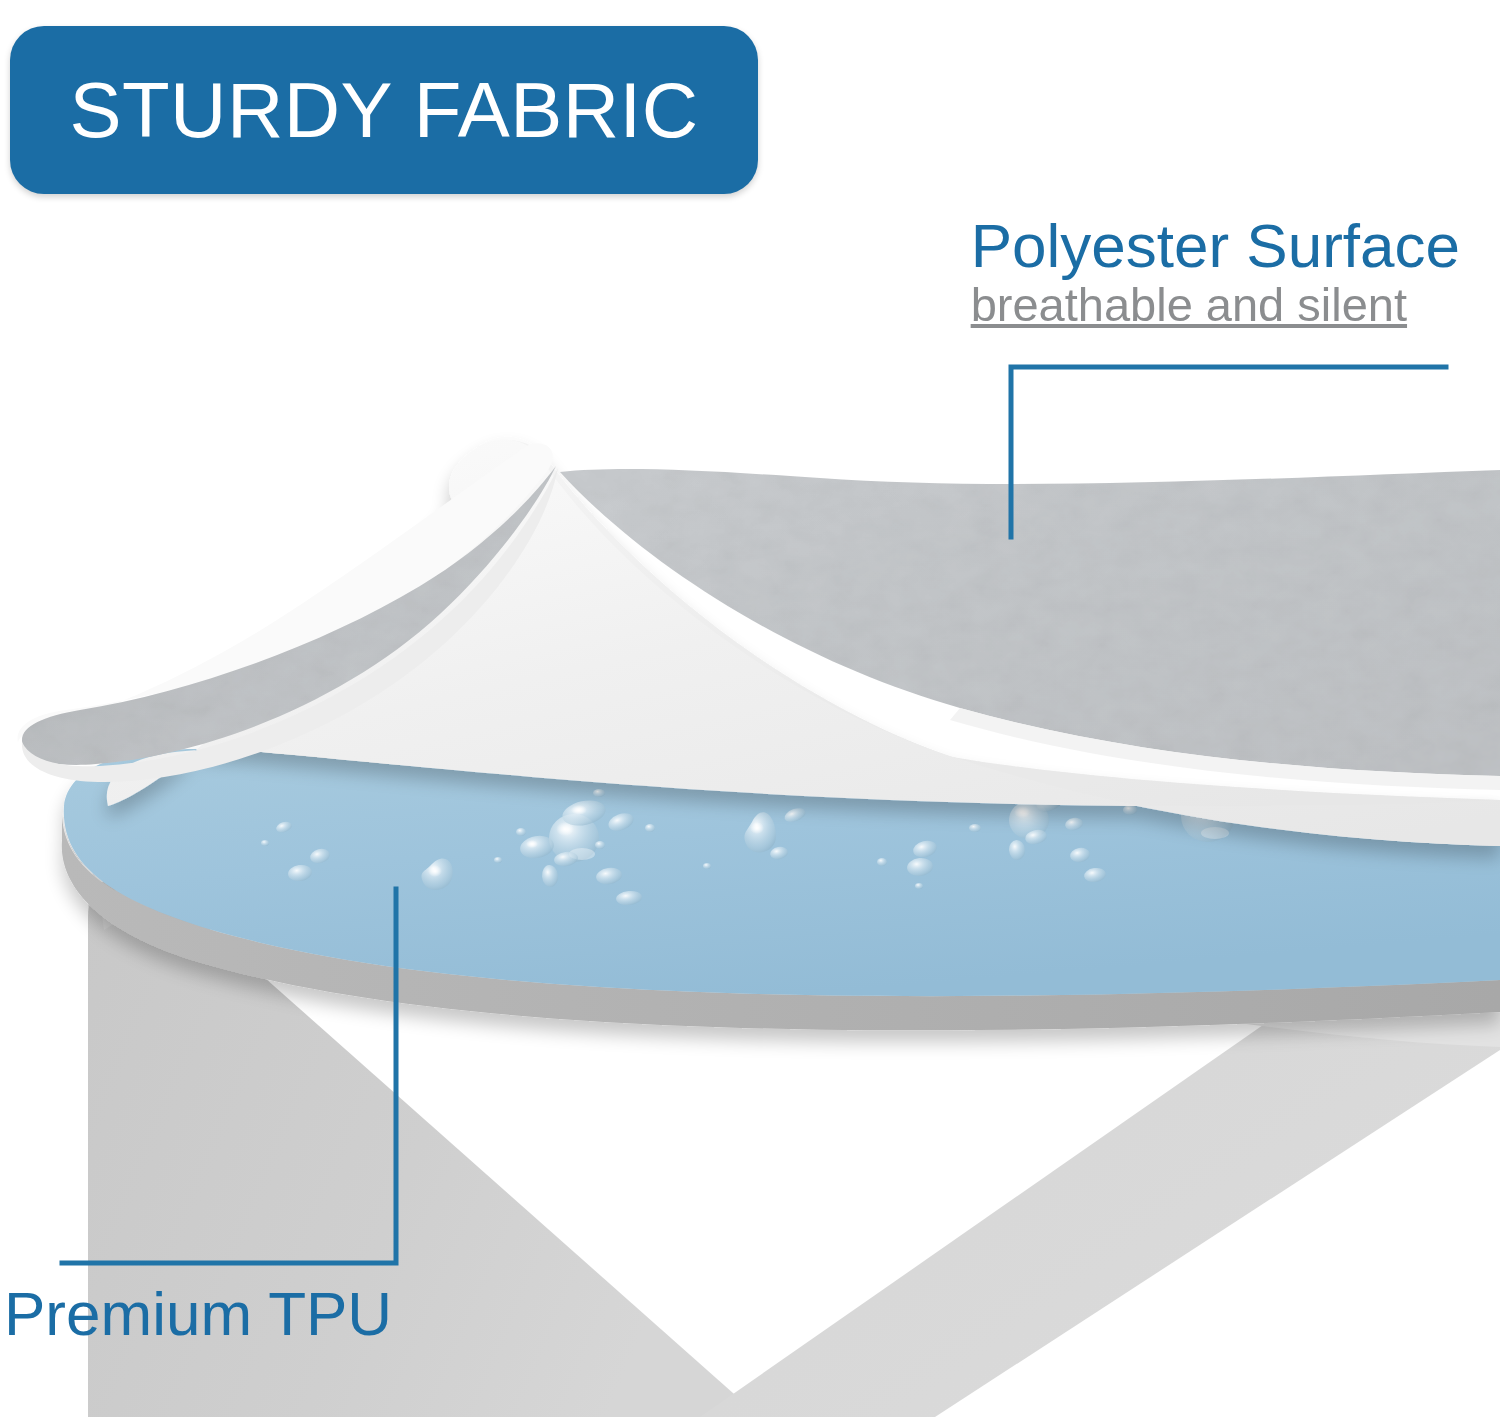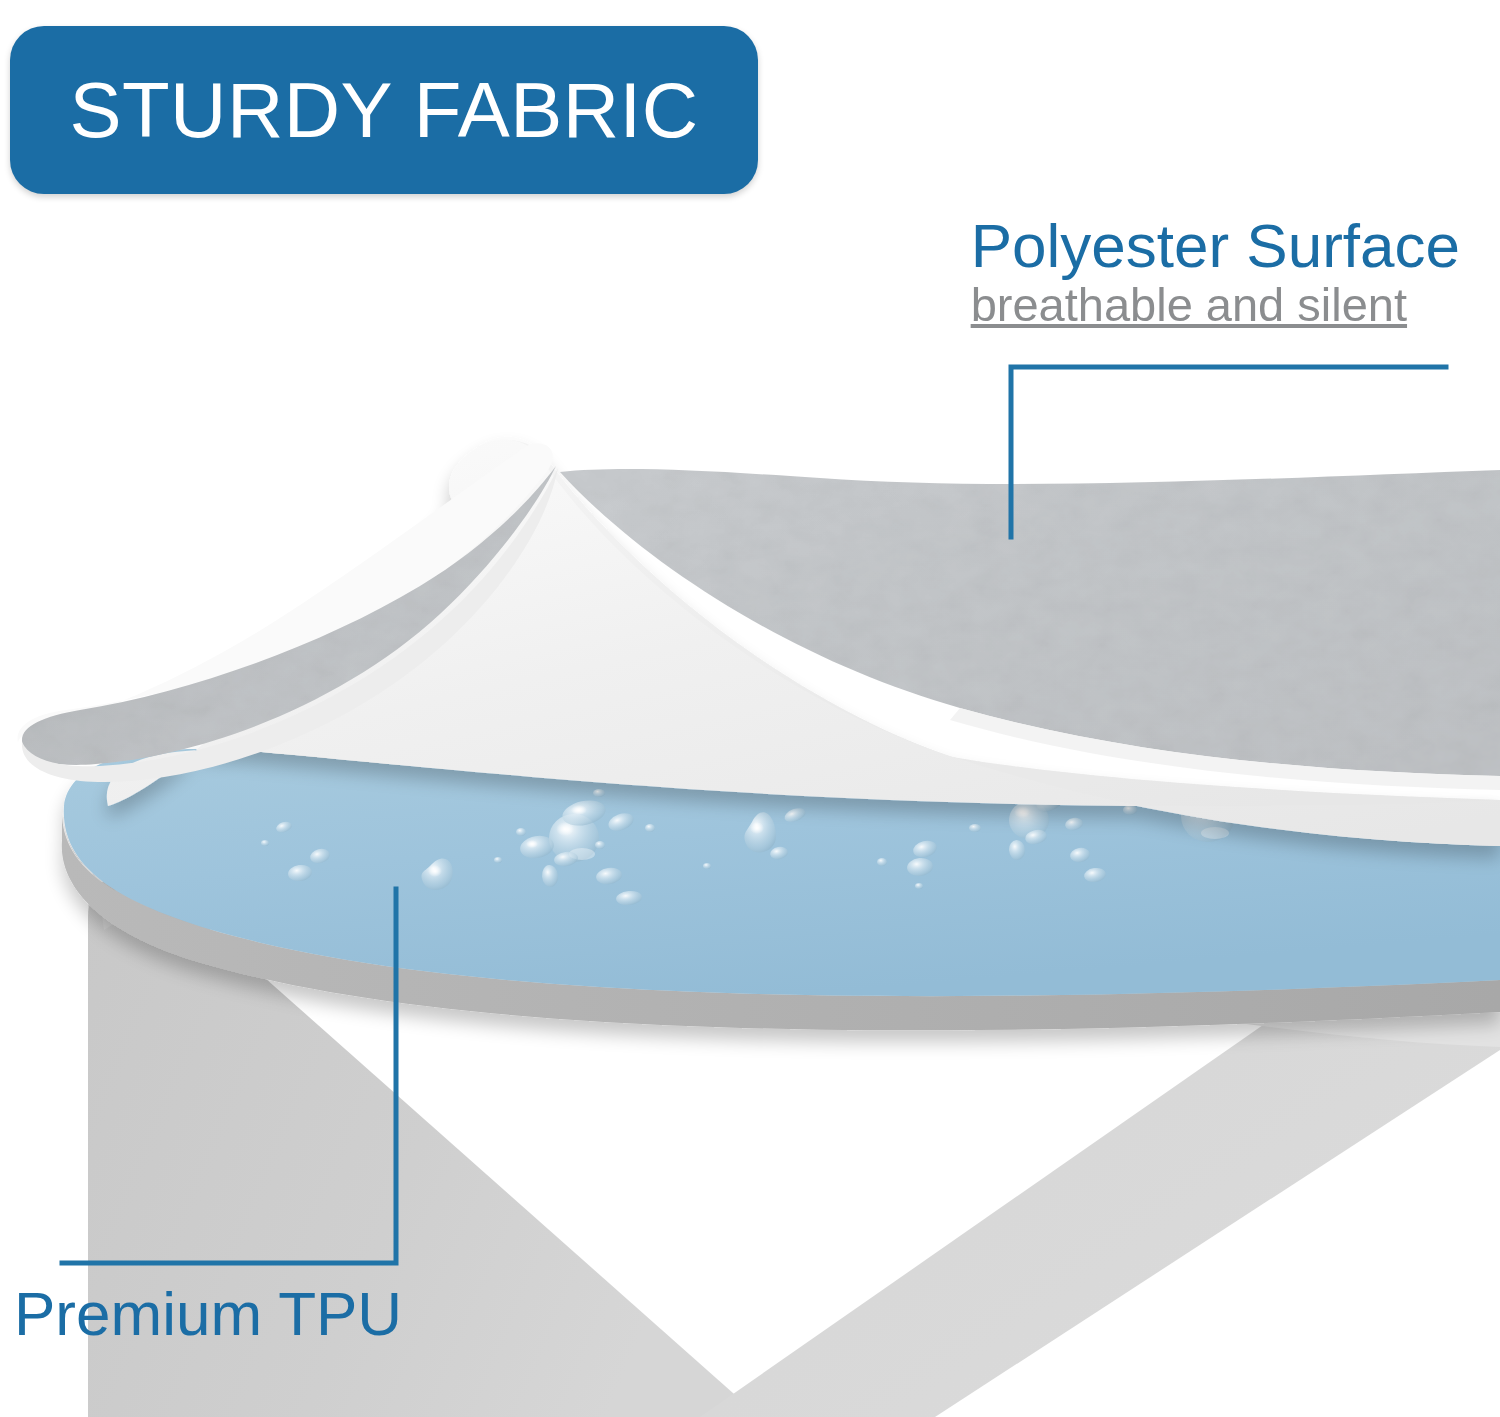--- a/index.html
+++ b/index.html
@@ -54,21 +54,21 @@
   
   .callout {
     position: absolute;
     line-height: 1.02;
   }
   #callout-top {
     right: 40px;
     top: 214px;
   }
   #callout-bottom {
-    left: 14px;
+    left: 4px;
     top: 1282px;
     text-align: right;
   }
   .callout-title {
     display: block;
     color: #1b6da5;
     font-size: 62px;
     font-weight: 400;
     white-space: nowrap;
     font-family: "Liberation Sans", sans-serif;

